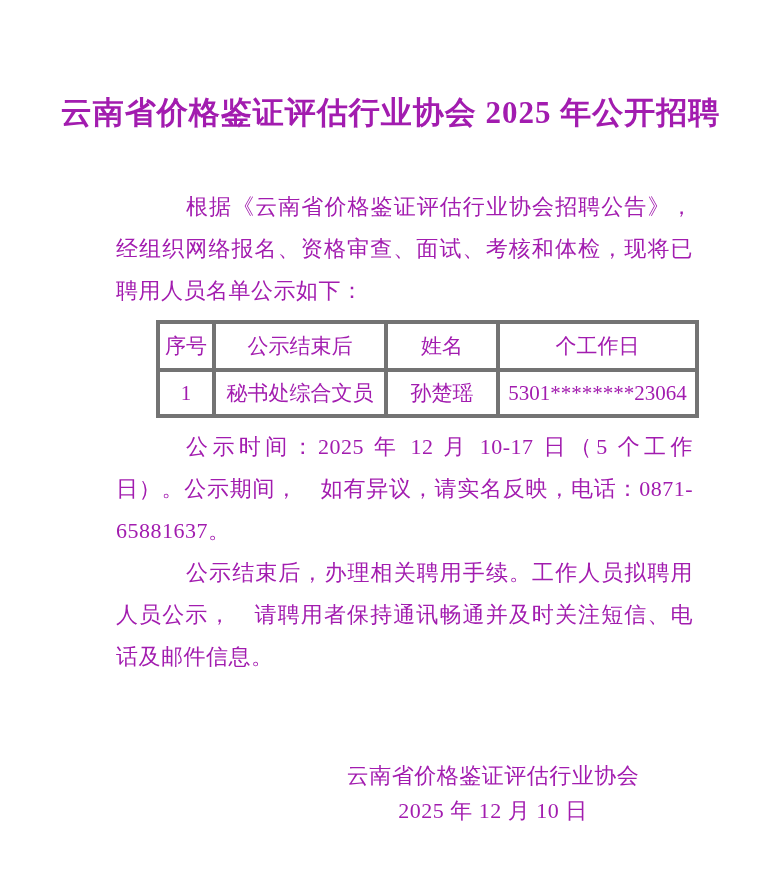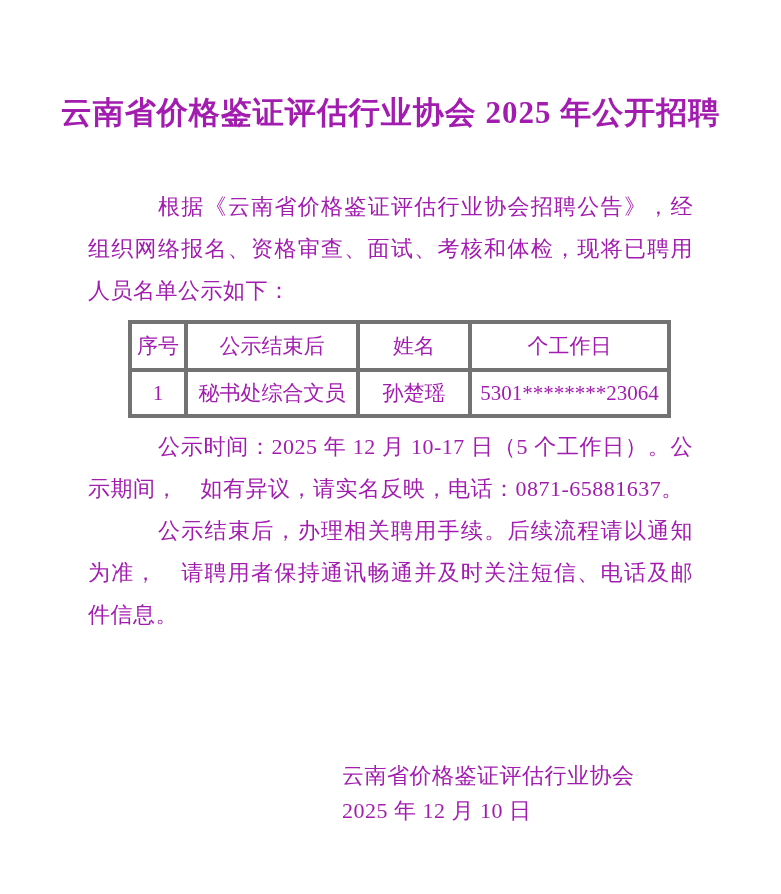--- a/index.html
+++ b/index.html
@@ -22,21 +22,21 @@
     text-align: center;
     font-size: 31px;
     font-weight: bold;
     line-height: 54px;
     letter-spacing: 1px;
   }
   .title-line {
     display: block;
   }
   .content {
-    margin: 46px 88px 0 88px; 
+    margin: 46px 88px 0 116px; 
   }
   .para {
     margin: 0;
     font-size: 22px;
     line-height: 42px;
     text-align: justify;
     text-indent: 70px;
     letter-spacing: 0.5px;
   }
   .roster-table {
@@ -60,21 +60,21 @@
   .roster-table td { height: 42px; }
   .col-index    { width: 56px;  }
   .col-position { width: 172px; }
   .col-name     { width: 112px; }
   .col-idnum    { width: 199px; }
   .signature {
     position: absolute;
     top: 758px;
     left: 342px;
     width: 302px;
-    text-align: left;
+    text-align: center;
     font-size: 22px;
     line-height: 35px;
     letter-spacing: 0.5px;
   }
 </style>
 </head>
 <body>
 
 <div class="page">
 
@@ -106,21 +106,21 @@
           <td>1</td>
           <td>秘书处综合文员</td>
           <td>孙楚瑶</td>
           <td>5301********23064</td>
         </tr>
       </tbody>
     </table>
 
     <p class="para">公示时间：2025 年 12 月 10-17 日（5 个工作日）。公示期间，　如有异议，请实名反映，电话：0871-65881637。</p>
 
-    <p class="para">公示结束后，办理相关聘用手续。后续流程请以通知为准，　请聘用者保持通讯畅通并及时关注短信、电话及邮件信息。</p>
+    <p class="para">公示结束后，办理相关聘用手续。工作人员拟聘用人员公示，　请聘用者保持通讯畅通并及时关注短信、电话及邮件信息。</p>
 
   </div>
 
   <div class="signature">
     <div>云南省价格鉴证评估行业协会</div>
     <div>2025 年 12 月 10 日</div>
   </div>
 
 </div>
 

